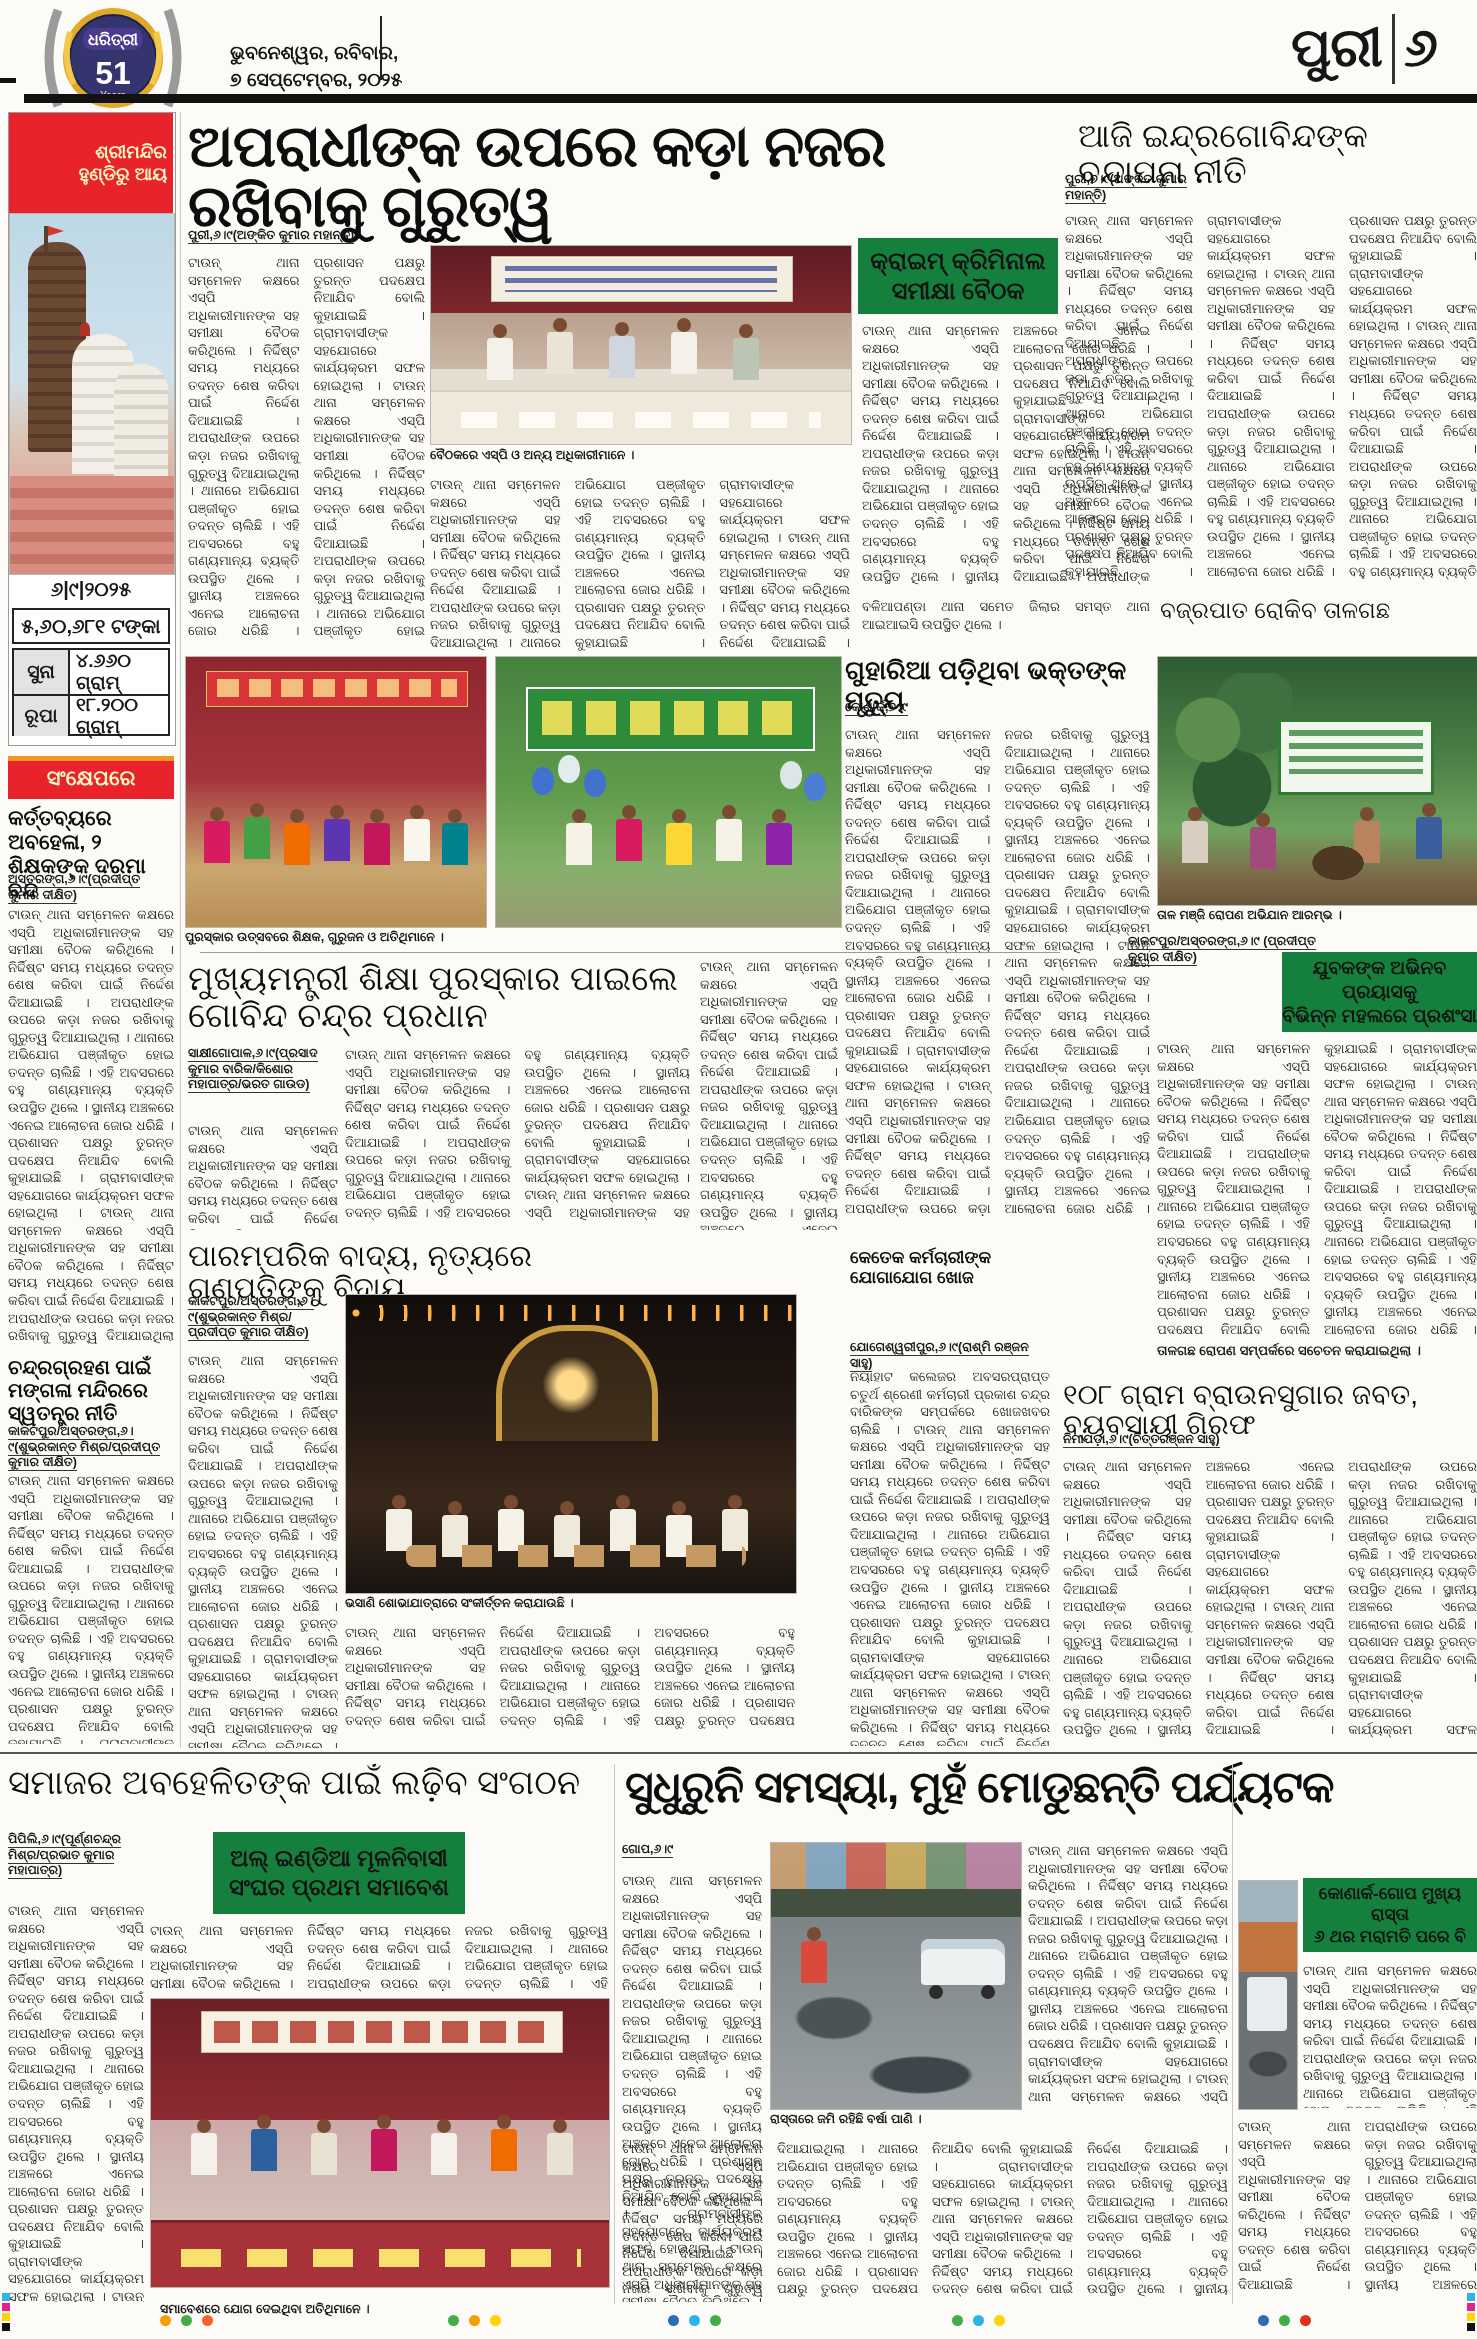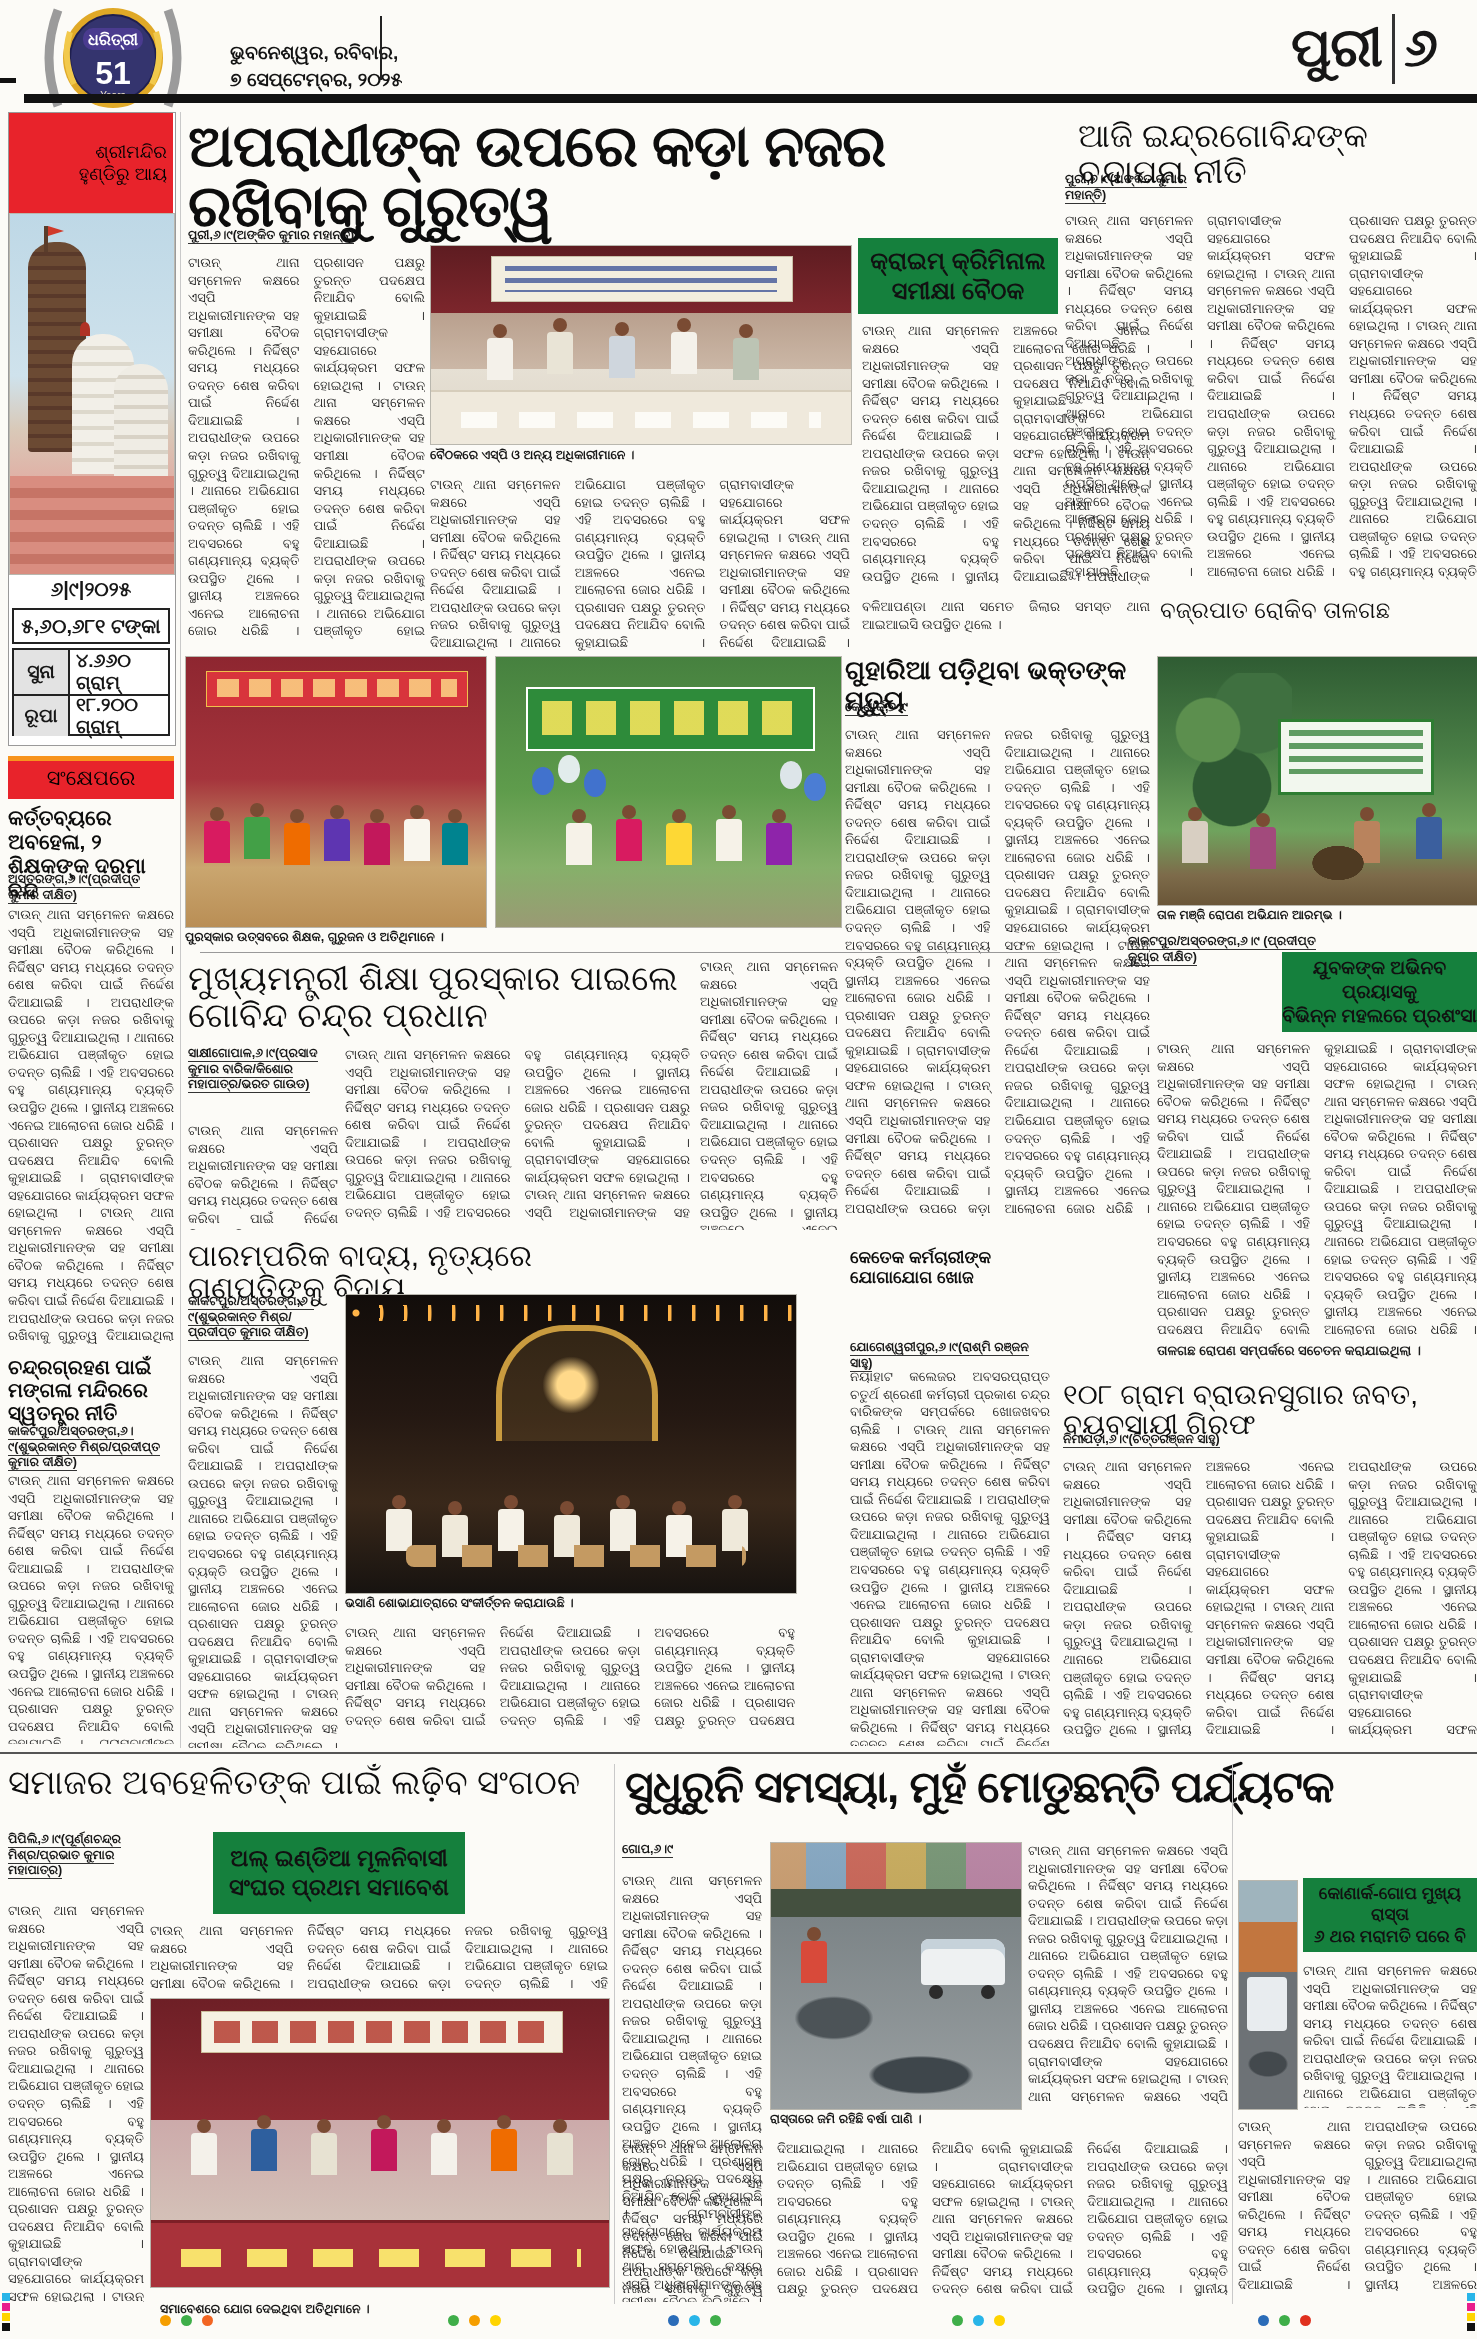--- a/index.html
+++ b/index.html
@@ -10,21 +10,21 @@
   .h-xl{font-weight:bold;color:#0d0d0d;line-height:1.04;letter-spacing:-1px;}
   .h-lg{font-weight:normal;color:#0d0d0d;line-height:1.08;}
   .h-md{font-weight:bold;color:#0d0d0d;line-height:1.15;}
   .byline{font-size:12.5px;font-weight:bold;line-height:1.25;}
   .byline span{border-bottom:1px solid #333;padding-bottom:1px;}
   .body-txt{font-size:13.2px;line-height:1.33;text-align:justify;color:#1c1c1c;
             column-gap:14px;overflow:hidden;word-break:break-word;}
   .caption{font-size:12.5px;font-weight:bold;line-height:1.2;}
   .graybox{background:#15803d;text-align:center;font-weight:bold;color:#111;
            display:flex;flex-direction:column;justify-content:center;line-height:1.25;}
-  .redband{background:#e8232b;color:#000000;font-weight:normal;text-align:center;}
+  .redband{background:#e8232b;color:#fef9c3;font-weight:bold;text-align:center;}
   .vrule{background:#c9c9c9;width:1px;}
   .hrule{background:#444;height:1px;}
   
   .mast-date{font-size:19px;font-weight:bold;line-height:1.4;color:#141414;}
   .mast-page{font-size:54px;font-weight:bold;letter-spacing:-1px;}
   
   .ph{position:absolute;overflow:hidden;background:#9a9a92;border:1px solid #b9b7ae;}
   .ph .layer{position:absolute;}
   .p{position:absolute;width:26px;height:56px;}
   .p::before{content:"";position:absolute;top:0;left:6px;width:14px;height:14px;border-radius:50%;background:#7a4b33;}

